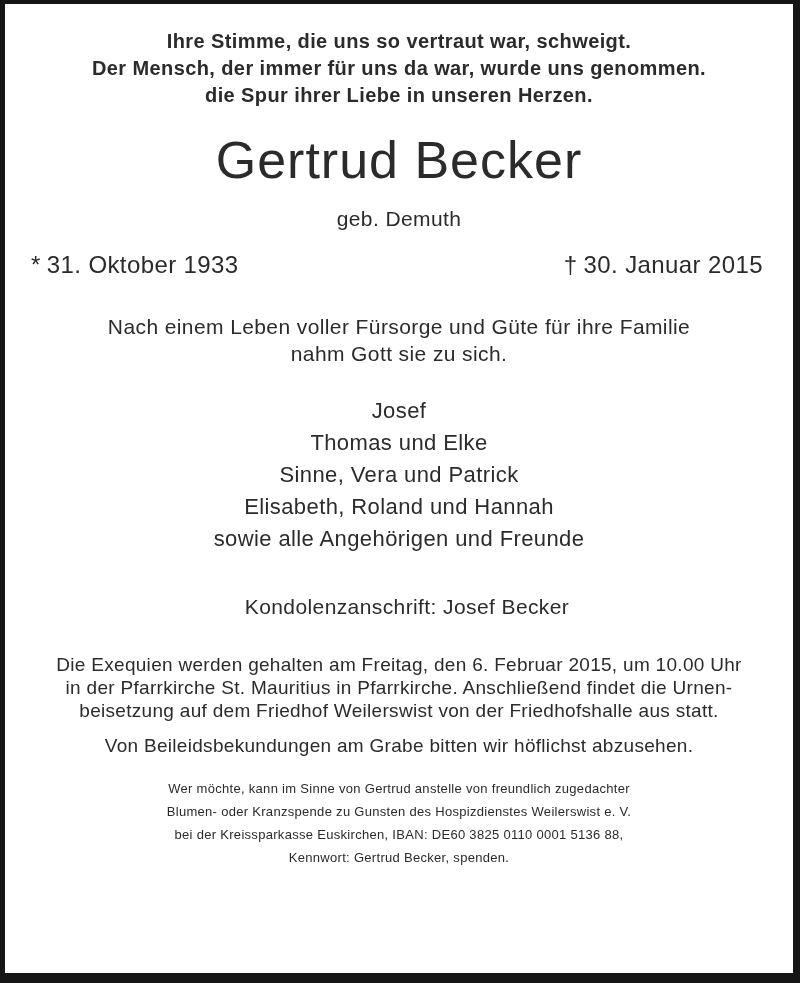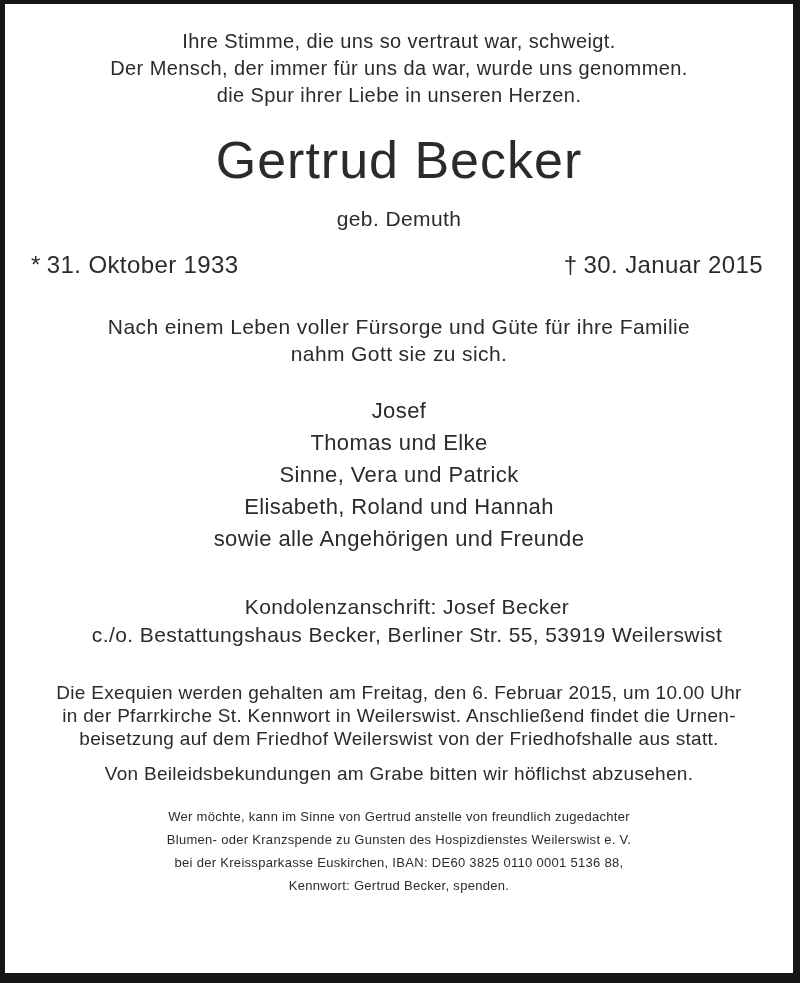--- a/index.html
+++ b/index.html
@@ -13,21 +13,21 @@
   .notice{
     width:800px;height:983px;
     border:solid var(--border);
     border-width:4px 7px 10px 5px;
     padding-top:24px;
     text-align:center;
     letter-spacing:0.4px;
     overflow:hidden;
   }
   .line{white-space:nowrap;}
-  .poem{font-size:20px;line-height:27px;}
+  .poem{font-size:20px;line-height:27px;font-weight:bold;}
   .deceased-name{
     margin-top:20px;
     font-size:52px;
     line-height:62px;
     font-weight:normal;
     letter-spacing:1px;
   }
   .maiden-name{margin-top:14px;font-size:21px;line-height:28px;}
   .dates-row{
     margin-top:18px;
@@ -79,26 +79,25 @@
   <div class="mourners">
     <div class="line">Josef</div>
     <div class="line">Thomas und Elke</div>
     <div class="line">Sinne, Vera und Patrick</div>
     <div class="line">Elisabeth, Roland und Hannah</div>
     <div class="line">sowie alle Angehörigen und Freunde</div>
   </div>
 
   <div class="condolence">
     <div class="line">Kondolenzanschrift: Josef Becker</div>
-    <div class="line">c./o. Bestattungshaus Becker, Berliner Str. 55, 53919 Weilerswist</div>
   </div>
 
   <div class="funeral-info">
     <div class="line">Die Exequien werden gehalten am Freitag, den 6. Februar 2015, um 10.00 Uhr</div>
-    <div class="line">in der Pfarrkirche St. Kennwort in Weilerswist. Anschließend findet die Urnen-</div>
+    <div class="line">in der Pfarrkirche St. Mauritius in Pfarrkirche. Anschließend findet die Urnen-</div>
     <div class="line">beisetzung auf dem Friedhof Weilerswist von der Friedhofshalle aus statt.</div>
   </div>
 
   <div class="grave-note line">Von Beileidsbekundungen am Grabe bitten wir höflichst abzusehen.</div>
 
   <div class="donation">
     <div class="line">Wer möchte, kann im Sinne von Gertrud anstelle von freundlich zugedachter</div>
     <div class="line">Blumen- oder Kranzspende zu Gunsten des Hospizdienstes Weilerswist e. V.</div>
     <div class="line">bei der Kreissparkasse Euskirchen, IBAN: DE60 3825 0110 0001 5136 88,</div>
     <div class="line">Kennwort: Gertrud Becker, spenden.</div>

